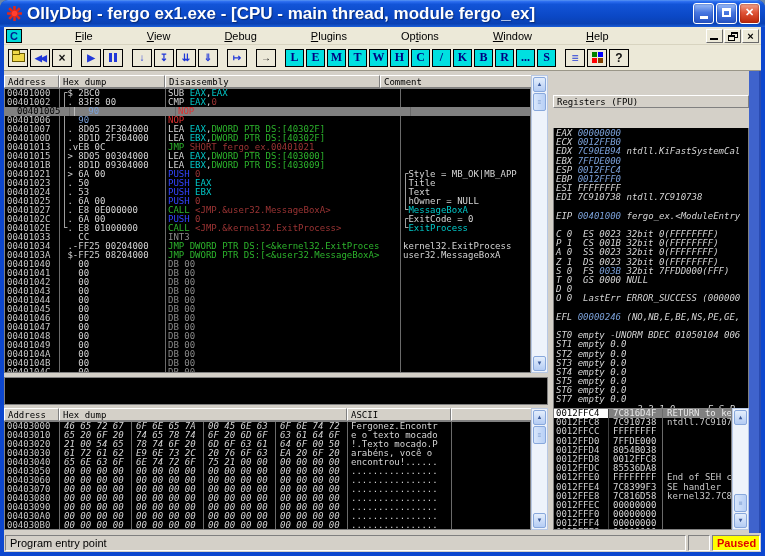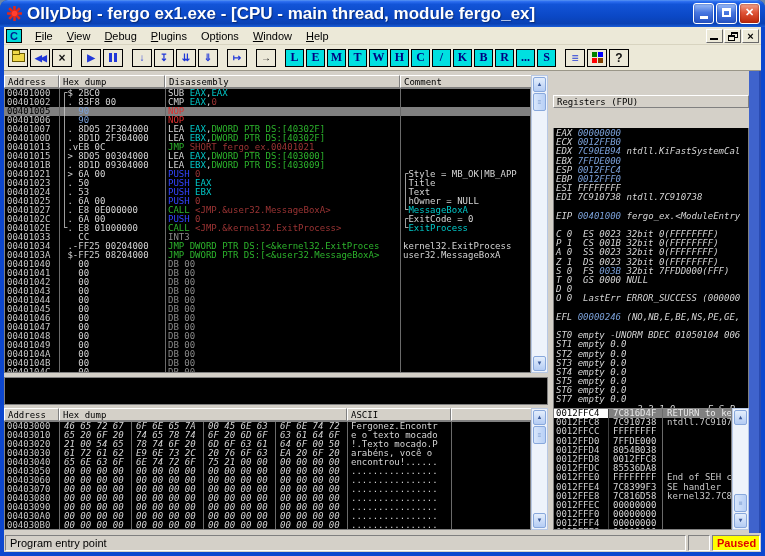--- a/index.html
+++ b/index.html
@@ -13,21 +13,21 @@
   .title-text{color:#fff;font-weight:bold;font-size:17px;text-shadow:1px 1px 1px #0a2d78;white-space:nowrap;overflow:hidden;flex:1;}
   .title-btns{display:flex;gap:2px;margin-right:1px;}
   .tb-btn{width:21px;height:21px;border-radius:3px;border:1px solid #fff;color:#fff;font-size:11px;line-height:17px;text-align:center;
     background:linear-gradient(180deg,#9dbdf8 0%,#4877e0 45%,#2a58c8 90%);box-shadow:inset 0 0 2px #1a3f9c;}
   .tb-btn.close{background:linear-gradient(180deg,#f0a58e 0%,#e05538 45%,#c22f10 90%);box-shadow:inset 0 0 2px #7c1000;}
   .tb-glyph-min{display:inline-block;width:8px;height:3px;background:#fff;margin-top:12px;}
   .tb-glyph-max{display:inline-block;width:9px;height:9px;border:2px solid #fff;border-top-width:3px;margin-top:4px;}
   
   .menubar{position:absolute;left:4px;top:27px;width:757px;height:18px;background:#ece9d8;display:flex;align-items:center;border-bottom:1px solid #d8d4c0;}
   .mdi-sysicon{width:16px;height:14px;background:#00d8d8;border:1px solid #000;color:#002090;font-weight:bold;font-size:11px;line-height:12px;text-align:center;margin:0 6px 0 2px;}
-  .menuitem{font-size:11px;color:#000;padding:2px 7px;white-space:nowrap;}
+  .menuitem{font-size:11px;color:#000;padding:2px 7px;white-space:nowrap;margin-left:40px;}
   .menuitem .u{text-decoration:underline;}
   .mdi-btns{margin-left:auto;display:flex;gap:1px;margin-right:2px;}
   .mdi-btn{width:17px;height:14px;background:#ece9d8;border:1px solid;border-color:#fff #6a6a6a #6a6a6a #fff;font-size:9px;line-height:11px;text-align:center;color:#000;position:relative;}
   .g-min{position:absolute;left:3px;bottom:2px;width:8px;height:2px;background:#000;}
   .g-rest1{position:absolute;left:6px;top:2px;width:7px;height:6px;border:1px solid #000;border-top-width:2px;background:#ece9d8;}
   .g-rest2{position:absolute;left:3px;top:5px;width:7px;height:6px;border:1px solid #000;border-top-width:2px;background:#ece9d8;}
   .g-close{font-size:11px;font-weight:bold;line-height:12px;display:block;}
   
   .toolbar{position:absolute;left:4px;top:45px;width:757px;height:26px;background:#ece9d8;display:flex;align-items:center;padding-left:3px;border-bottom:1px solid #9a9688;}
   .tbtn{width:20px;height:18px;margin:0 1px;border:1px solid #000;background:#ece9d8;display:flex;align-items:center;justify-content:center;padding:0;font-family:"Liberation Sans",sans-serif;}
@@ -42,21 +42,21 @@
   .icon-colors span{display:block;}
   
   .client{position:absolute;left:4px;top:71px;width:757px;height:462px;background:#d4d0c8;}
   .mono{font-family:"DejaVu Sans Mono",monospace;font-size:9px;white-space:pre;}
   .pane-header{background:#d4d0c8;color:#000;display:flex;height:13px;line-height:12px;}
   .ph-cell{border-right:1px solid #808080;border-bottom:1px solid #808080;border-top:1px solid #fff;border-left:1px solid #fff;padding-left:3px;overflow:hidden;}
   .blackpane{background:#000;border:1px solid #808080;overflow:hidden;}
   .disasm-header{position:absolute;left:0;top:4px;width:527px;}
   .disasm-body{position:absolute;left:0;top:17px;width:527px;height:285px;}
   .drow{display:flex;height:9px;line-height:9px;}
-  .drow.sel{background:#808080;}
+  .drow.sel{background:#808080;padding-left:10px;}
   .drow.sel .c-addr{color:#000;}
   .c-addr{width:55px;padding-left:2px;color:#c8c8c8;border-right:1px solid #6a6a6a;overflow:hidden;}
   .c-hex{width:106px;padding-left:2px;border-right:1px solid #6a6a6a;overflow:hidden;}
   .c-dis{width:235px;padding-left:2px;border-right:1px solid #6a6a6a;overflow:hidden;}
   .c-cmt{flex:1;padding-left:2px;overflow:hidden;}
   .dis-scroll{position:absolute;left:527px;top:4px;width:17px;height:298px;}
   .info-splitter{position:absolute;left:0;top:302px;width:544px;height:4px;background:#d4d0c8;}
   .info-pane{position:absolute;left:0;top:306px;width:544px;height:28px;}
   .dump-header{position:absolute;left:0;top:337px;width:527px;}
   .dump-body{position:absolute;left:0;top:350px;width:527px;height:109px;}
@@ -205,21 +205,21 @@
       </button>
       <button class="tbtn">
         <span class="ticon-black">?</span>
       </button>
     </div>
 
   <div class="client">
     <div class="disasm-header pane-header mono">
       <div class="ph-cell" style="width:55px">Address</div>
       <div class="ph-cell" style="width:106px">Hex dump</div>
-      <div class="ph-cell" style="width:235px">Disassembly</div>
+      <div class="ph-cell" style="width:215px">Disassembly</div>
       <div class="ph-cell" style="flex:1;border-right:none">Comment</div>
     </div>
     <div class="disasm-body blackpane mono" id="disasm-body"><div class="drow"><div class="c-addr">00401000</div><div class="c-hex"><span class="sw">┌$ 2BC0</span></div><div class="c-dis"><span class="sw">SUB </span><span class="sc">EAX</span><span class="sw">,</span><span class="sc">EAX</span></div><div class="c-cmt"></div></div><div class="drow"><div class="c-addr">00401002</div><div class="c-hex"><span class="sw">│. 83F8 00</span></div><div class="c-dis"><span class="sw">CMP </span><span class="sc">EAX</span><span class="sw">,</span><span class="sdr">0</span></div><div class="c-cmt"></div></div><div class="drow sel"><div class="c-addr">00401005</div><div class="c-hex"><span class="sw">│  </span><span class="slb">90</span></div><div class="c-dis"><span class="sr">NOP</span></div><div class="c-cmt"></div></div><div class="drow"><div class="c-addr">00401006</div><div class="c-hex"><span class="sw">│  </span><span class="slb">90</span></div><div class="c-dis"><span class="sr">NOP</span></div><div class="c-cmt"></div></div><div class="drow"><div class="c-addr">00401007</div><div class="c-hex"><span class="sw">│. 8D05 2F304000</span></div><div class="c-dis"><span class="sw">LEA </span><span class="sc">EAX</span><span class="sw">,</span><span class="sg">DWORD PTR DS:[40302F]</span></div><div class="c-cmt"></div></div><div class="drow"><div class="c-addr">0040100D</div><div class="c-hex"><span class="sw">│. 8D1D 2F304000</span></div><div class="c-dis"><span class="sw">LEA </span><span class="sc">EBX</span><span class="sw">,</span><span class="sg">DWORD PTR DS:[40302F]</span></div><div class="c-cmt"></div></div><div class="drow"><div class="c-addr">00401013</div><div class="c-hex"><span class="sw">│.vEB 0C</span></div><div class="c-dis"><span class="sg">JMP </span><span class="sdr">SHORT fergo_ex.00401021</span></div><div class="c-cmt"></div></div><div class="drow"><div class="c-addr">00401015</div><div class="c-hex"><span class="sw">│&gt; 8D05 00304000</span></div><div class="c-dis"><span class="sw">LEA </span><span class="sc">EAX</span><span class="sw">,</span><span class="sg">DWORD PTR DS:[403000]</span></div><div class="c-cmt"></div></div><div class="drow"><div class="c-addr">0040101B</div><div class="c-hex"><span class="sw">│. 8D1D 09304000</span></div><div class="c-dis"><span class="sw">LEA </span><span class="sc">EBX</span><span class="sw">,</span><span class="sg">DWORD PTR DS:[403009]</span></div><div class="c-cmt"></div></div><div class="drow"><div class="c-addr">00401021</div><div class="c-hex"><span class="sw">│&gt; 6A 00</span></div><div class="c-dis"><span class="sb">PUSH </span><span class="sdr">0</span></div><div class="c-cmt"><span class="sw">┌Style = MB_OK|MB_APP</span></div></div><div class="drow"><div class="c-addr">00401023</div><div class="c-hex"><span class="sw">│. 50</span></div><div class="c-dis"><span class="sb">PUSH </span><span class="sc">EAX</span></div><div class="c-cmt"><span class="sw">│Title</span></div></div><div class="drow"><div class="c-addr">00401024</div><div class="c-hex"><span class="sw">│. 53</span></div><div class="c-dis"><span class="sb">PUSH </span><span class="sc">EBX</span></div><div class="c-cmt"><span class="sw">│Text</span></div></div><div class="drow"><div class="c-addr">00401025</div><div class="c-hex"><span class="sw">│. 6A 00</span></div><div class="c-dis"><span class="sb">PUSH </span><span class="sdr">0</span></div><div class="c-cmt"><span class="sw">│hOwner = NULL</span></div></div><div class="drow"><div class="c-addr">00401027</div><div class="c-hex"><span class="sw">│. E8 0E000000</span></div><div class="c-dis"><span class="sg">CALL </span><span class="sdr">&lt;JMP.&amp;user32.MessageBoxA&gt;</span></div><div class="c-cmt"><span class="sw">└</span><span class="sc">MessageBoxA</span></div></div><div class="drow"><div class="c-addr">0040102C</div><div class="c-hex"><span class="sw">│. 6A 00</span></div><div class="c-dis"><span class="sb">PUSH </span><span class="sdr">0</span></div><div class="c-cmt"><span class="sw">┌ExitCode = 0</span></div></div><div class="drow"><div class="c-addr">0040102E</div><div class="c-hex"><span class="sw">└. E8 01000000</span></div><div class="c-dis"><span class="sg">CALL </span><span class="sdr">&lt;JMP.&amp;kernel32.ExitProcess&gt;</span></div><div class="c-cmt"><span class="sw">└</span><span class="sc">ExitProcess</span></div></div><div class="drow"><div class="c-addr">00401033</div><div class="c-hex"><span class="sw">   CC</span></div><div class="c-dis"><span class="sgy">INT3</span></div><div class="c-cmt"></div></div><div class="drow"><div class="c-addr">00401034</div><div class="c-hex"><span class="sw"> .-FF25 00204000</span></div><div class="c-dis"><span class="sg">JMP </span><span class="sg">DWORD PTR DS:[&lt;&amp;kernel32.ExitProces</span></div><div class="c-cmt"><span class="sw">kernel32.ExitProcess</span></div></div><div class="drow"><div class="c-addr">0040103A</div><div class="c-hex"><span class="sw"> $-FF25 08204000</span></div><div class="c-dis"><span class="sg">JMP </span><span class="sg">DWORD PTR DS:[&lt;&amp;user32.MessageBoxA&gt;</span></div><div class="c-cmt"><span class="sw">user32.MessageBoxA</span></div></div><div class="drow"><div class="c-addr">00401040</div><div class="c-hex"><span class="sw">   00</span></div><div class="c-dis"><span class="sgy">DB 00</span></div><div class="c-cmt"></div></div><div class="drow"><div class="c-addr">00401041</div><div class="c-hex"><span class="sw">   00</span></div><div class="c-dis"><span class="sgy">DB 00</span></div><div class="c-cmt"></div></div><div class="drow"><div class="c-addr">00401042</div><div class="c-hex"><span class="sw">   00</span></div><div class="c-dis"><span class="sgy">DB 00</span></div><div class="c-cmt"></div></div><div class="drow"><div class="c-addr">00401043</div><div class="c-hex"><span class="sw">   00</span></div><div class="c-dis"><span class="sgy">DB 00</span></div><div class="c-cmt"></div></div><div class="drow"><div class="c-addr">00401044</div><div class="c-hex"><span class="sw">   00</span></div><div class="c-dis"><span class="sgy">DB 00</span></div><div class="c-cmt"></div></div><div class="drow"><div class="c-addr">00401045</div><div class="c-hex"><span class="sw">   00</span></div><div class="c-dis"><span class="sgy">DB 00</span></div><div class="c-cmt"></div></div><div class="drow"><div class="c-addr">00401046</div><div class="c-hex"><span class="sw">   00</span></div><div class="c-dis"><span class="sgy">DB 00</span></div><div class="c-cmt"></div></div><div class="drow"><div class="c-addr">00401047</div><div class="c-hex"><span class="sw">   00</span></div><div class="c-dis"><span class="sgy">DB 00</span></div><div class="c-cmt"></div></div><div class="drow"><div class="c-addr">00401048</div><div class="c-hex"><span class="sw">   00</span></div><div class="c-dis"><span class="sgy">DB 00</span></div><div class="c-cmt"></div></div><div class="drow"><div class="c-addr">00401049</div><div class="c-hex"><span class="sw">   00</span></div><div class="c-dis"><span class="sgy">DB 00</span></div><div class="c-cmt"></div></div><div class="drow"><div class="c-addr">0040104A</div><div class="c-hex"><span class="sw">   00</span></div><div class="c-dis"><span class="sgy">DB 00</span></div><div class="c-cmt"></div></div><div class="drow"><div class="c-addr">0040104B</div><div class="c-hex"><span class="sw">   00</span></div><div class="c-dis"><span class="sgy">DB 00</span></div><div class="c-cmt"></div></div><div class="drow"><div class="c-addr">0040104C</div><div class="c-hex"><span class="sw">   00</span></div><div class="c-dis"><span class="sgy">DB 00</span></div><div class="c-cmt"></div></div></div>
     <div class="dis-scroll sbar">
       <div class="sb-btn">▲</div>
       <div class="sb-thumb">≡</div>
       <div class="sb-track"></div>
       <div class="sb-btn">▼</div>
     </div>
 

